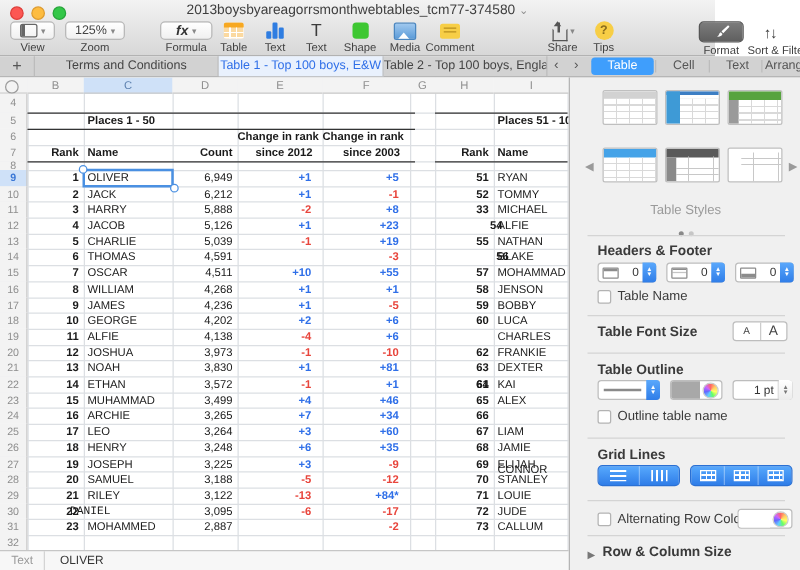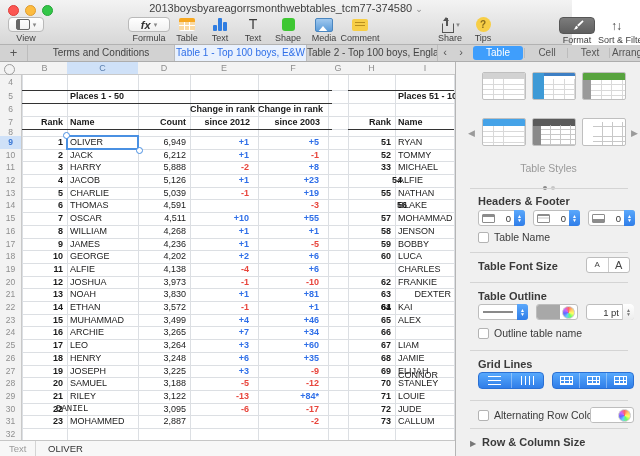--- a/index.html
+++ b/index.html
@@ -139,20 +139,27 @@
       <span class="light green"></span>
     </div>
     <div class="win-title"><span>2013boysbyareagorrsmonthwebtables_tcm77-374580</span> <span class="chev">⌄</span></div>
 
     <div class="tb-item" style="left:8px;width:36px;">
       <div class="tb-btn">
           <span class="ic ic-view"></span>
           <span class="chev-s">▾</span>
         </div>
       <div class="tb-label">View</div>
+    </div>
+    <div class="tb-item" style="left:52px;width:48px;">
+      <div class="tb-btn">
+          <span>125%</span>
+          <span class="chev-s">▾</span>
+        </div>
+      <div class="tb-label">Zoom</div>
     </div>
     <div class="tb-item" style="left:128px;width:42px;">
       <div class="tb-btn">
           <span class="ic-fx">fx</span>
           <span class="chev-s">▾</span>
         </div>
       <div class="tb-label">Formula</div>
     </div>
     <div class="tb-item" style="left:172px;width:30px;">
       <div style="height:15px;display:flex;align-items:center;justify-content:center;">
@@ -419,21 +426,21 @@
       <div class="cell b ra" style="left: 190px; top: 213.645px; width: 68px; height: 12.695px; line-height: 12.695px; padding-left: 0px; padding-right: 9px; color: rgb(232, 69, 60);">-1</div>
       <div class="cell b ra" style="left: 258px; top: 213.645px; width: 70px; height: 12.695px; line-height: 12.695px; padding-left: 16px; padding-right: 9px; color: rgb(232, 69, 60);">-10</div>
       <div class="cell b ra" style="left: 348px; top: 213.645px; width: 47px; height: 12.695px; line-height: 12.695px; padding-left: 0px; padding-right: 4px;">62</div>
       <div class="cell" style="left: 395px; top: 213.645px; width: 60px; height: 12.695px; line-height: 12.695px; padding-left: 3px; padding-right: 0px;">FRANKIE</div>
       <div class="cell b ra" style="left: 22px; top: 226.34px; width: 45px; height: 12.695px; line-height: 12.695px; padding-left: 0px; padding-right: 4px;">13</div>
       <div class="cell" style="left: 67px; top: 226.34px; width: 71px; height: 12.695px; line-height: 12.695px; padding-left: 3px; padding-right: 0px;">NOAH</div>
       <div class="cell ra" style="left: 138px; top: 226.34px; width: 52px; height: 12.695px; line-height: 12.695px; padding-left: 0px; padding-right: 4px;">3,830</div>
       <div class="cell b ra" style="left: 190px; top: 226.34px; width: 68px; height: 12.695px; line-height: 12.695px; padding-left: 0px; padding-right: 9px; color: rgb(47, 111, 232);">+1</div>
       <div class="cell b ra" style="left: 258px; top: 226.34px; width: 70px; height: 12.695px; line-height: 12.695px; padding-left: 0px; padding-right: 9px; color: rgb(47, 111, 232);">+81</div>
       <div class="cell b ra" style="left: 348px; top: 226.34px; width: 47px; height: 12.695px; line-height: 12.695px; padding-left: 0px; padding-right: 4px;">63</div>
-      <div class="cell" style="left: 395px; top: 226.34px; width: 56px; height: 12.695px; line-height: 12.695px; padding-left: 3px; padding-right: 0px; text-align: right;">DEXTER</div>
+      <div class="cell" style="left: 395px; top: 226.34px; width: 56px; height: 12.695px; line-height: 12.695px; padding-left: 3px; padding-right: 0px;">DEXTER</div>
       <div class="cell b ra" style="left: 22px; top: 239.035px; width: 45px; height: 12.695px; line-height: 12.695px; padding-left: 0px; padding-right: 4px;">14</div>
       <div class="cell" style="left: 67px; top: 239.035px; width: 71px; height: 12.695px; line-height: 12.695px; padding-left: 3px; padding-right: 0px;">ETHAN</div>
       <div class="cell ra" style="left: 138px; top: 239.035px; width: 52px; height: 12.695px; line-height: 12.695px; padding-left: 0px; padding-right: 4px;">3,572</div>
       <div class="cell b ra" style="left: 190px; top: 239.035px; width: 68px; height: 12.695px; line-height: 12.695px; padding-left: 0px; padding-right: 9px; color: rgb(232, 69, 60);">-1</div>
       <div class="cell b ra" style="left: 258px; top: 239.035px; width: 70px; height: 12.695px; line-height: 12.695px; padding-left: 0px; padding-right: 9px; color: rgb(47, 111, 232);">+1</div>
       <div class="cell b ra" style="left: 348px; top: 239.035px; width: 47px; height: 12.695px; line-height: 12.695px; padding-left: 0px; padding-right: 4px;">64</div>
       <div class="cell" style="left: 395px; top: 239.035px; width: 60px; height: 12.695px; line-height: 12.695px; padding-left: 3px; padding-right: 0px;">KAI</div>
       <div class="cell b ra" style="left: 22px; top: 251.73px; width: 45px; height: 12.695px; line-height: 12.695px; padding-left: 0px; padding-right: 4px;">15</div>
       <div class="cell" style="left: 67px; top: 251.73px; width: 71px; height: 12.695px; line-height: 12.695px; padding-left: 3px; padding-right: 0px;">MUHAMMAD</div>
       <div class="cell ra" style="left: 138px; top: 251.73px; width: 52px; height: 12.695px; line-height: 12.695px; padding-left: 0px; padding-right: 4px;">3,499</div>

